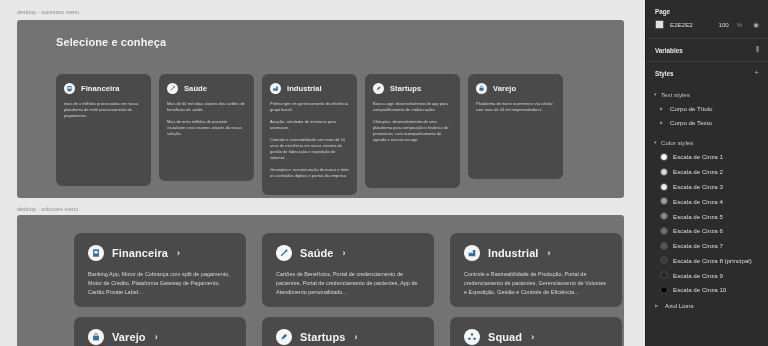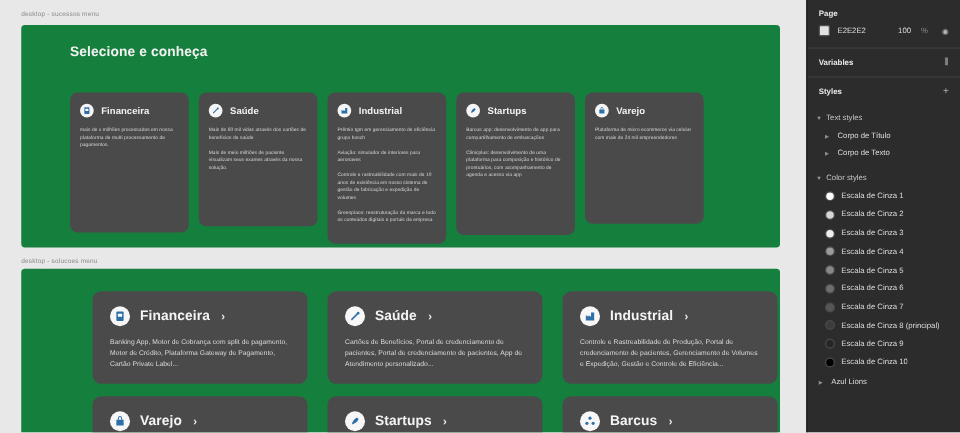--- a/index.html
+++ b/index.html
@@ -22,21 +22,21 @@
   .frame-label {
     position: absolute;
     font-size: 5.2px;
     color: #8a8a8a;
     letter-spacing: 0.15px;
     white-space: nowrap;
   }
 
   .frame {
     position: absolute;
-    background: #15803d;
+    background: #737373;
     border-radius: 3px;
     overflow: hidden;
   }
 
   
   #frame1 { left: 17px; top: 20px; width: 607px; height: 178px; }
 
   .f1-title {
     position: absolute; left: 39px; top: 16px;
     font-size: 11px; font-weight: bold; color: #f2f2f2;
@@ -341,21 +341,21 @@
 
         <div class="f2-card">
           <div class="f2-head">
             <span class="badge2">
               <svg viewBox="0 0 24 24">
                   <circle cx="12" cy="6" r="3" fill="#2f6fa8"></circle>
                   <circle cx="6" cy="16" r="3" fill="#2f6fa8"></circle>
                   <circle cx="18" cy="16" r="3" fill="#2f6fa8"></circle>
                 </svg>
             </span>
-            <span class="f2-title">Barcus</span>
+            <span class="f2-title">Squad</span>
             <span class="chev">›</span>
           </div>
 
         </div>
 
       </div>
     </div>
   </div>
 
   <div class="panel">

